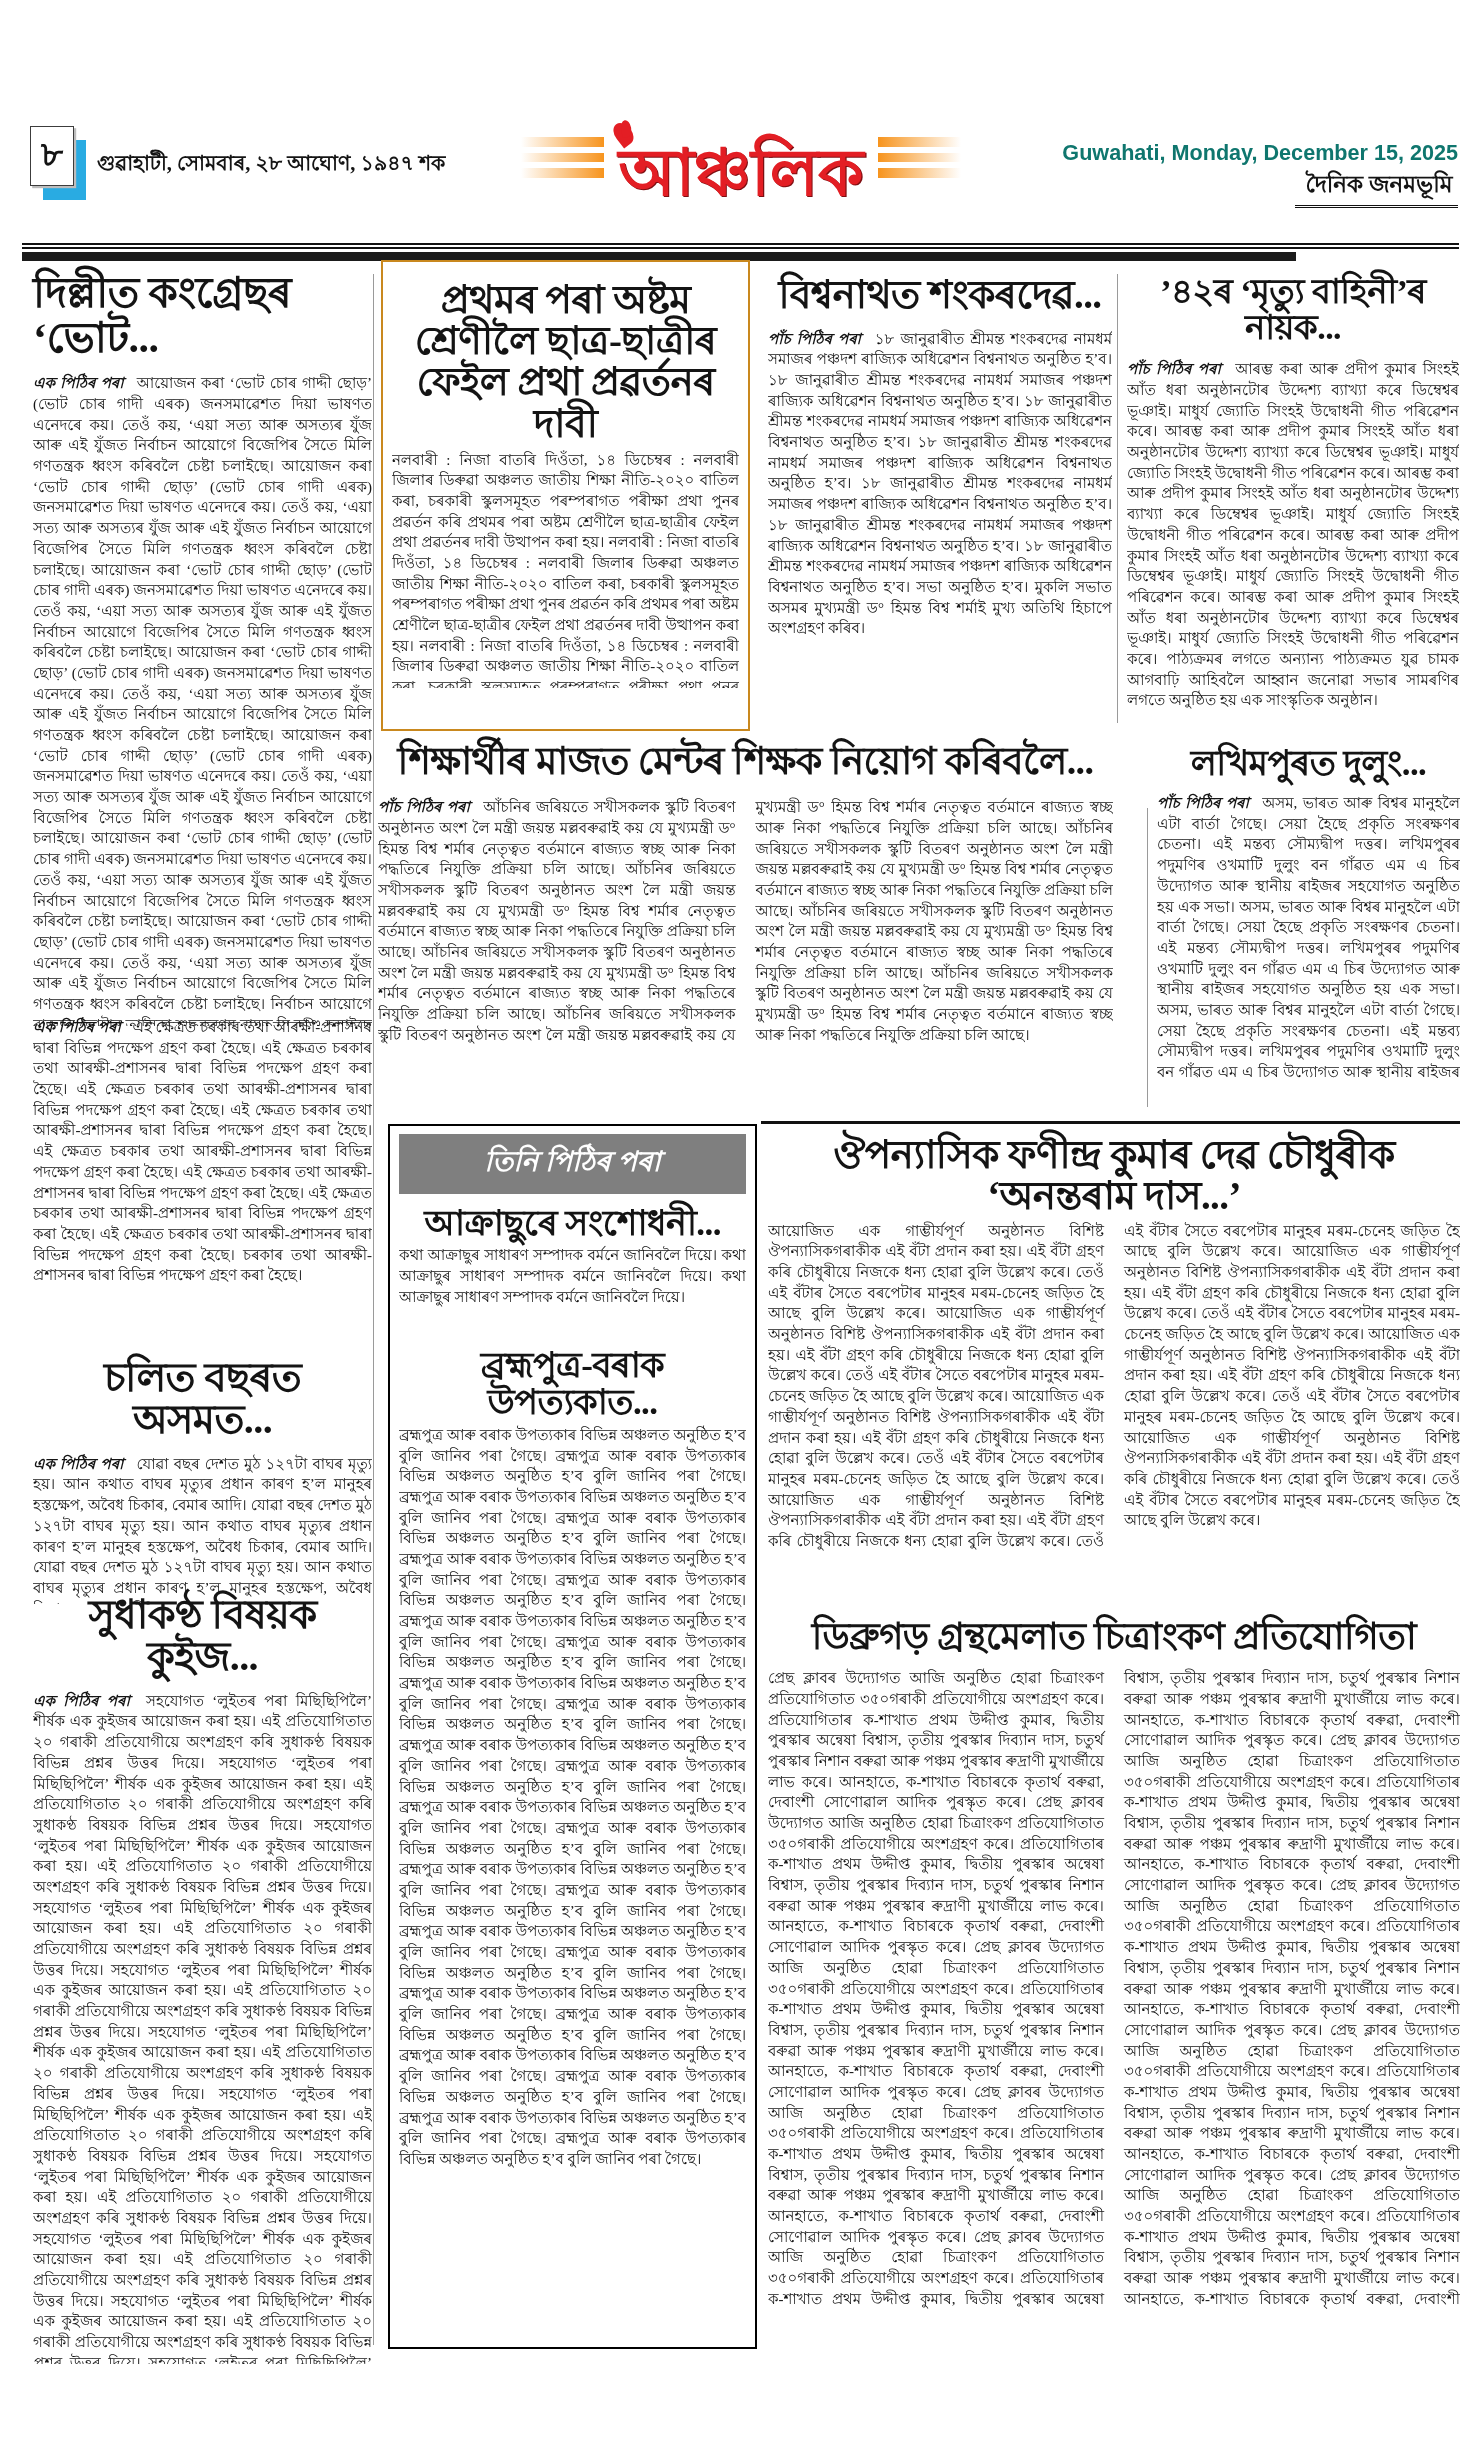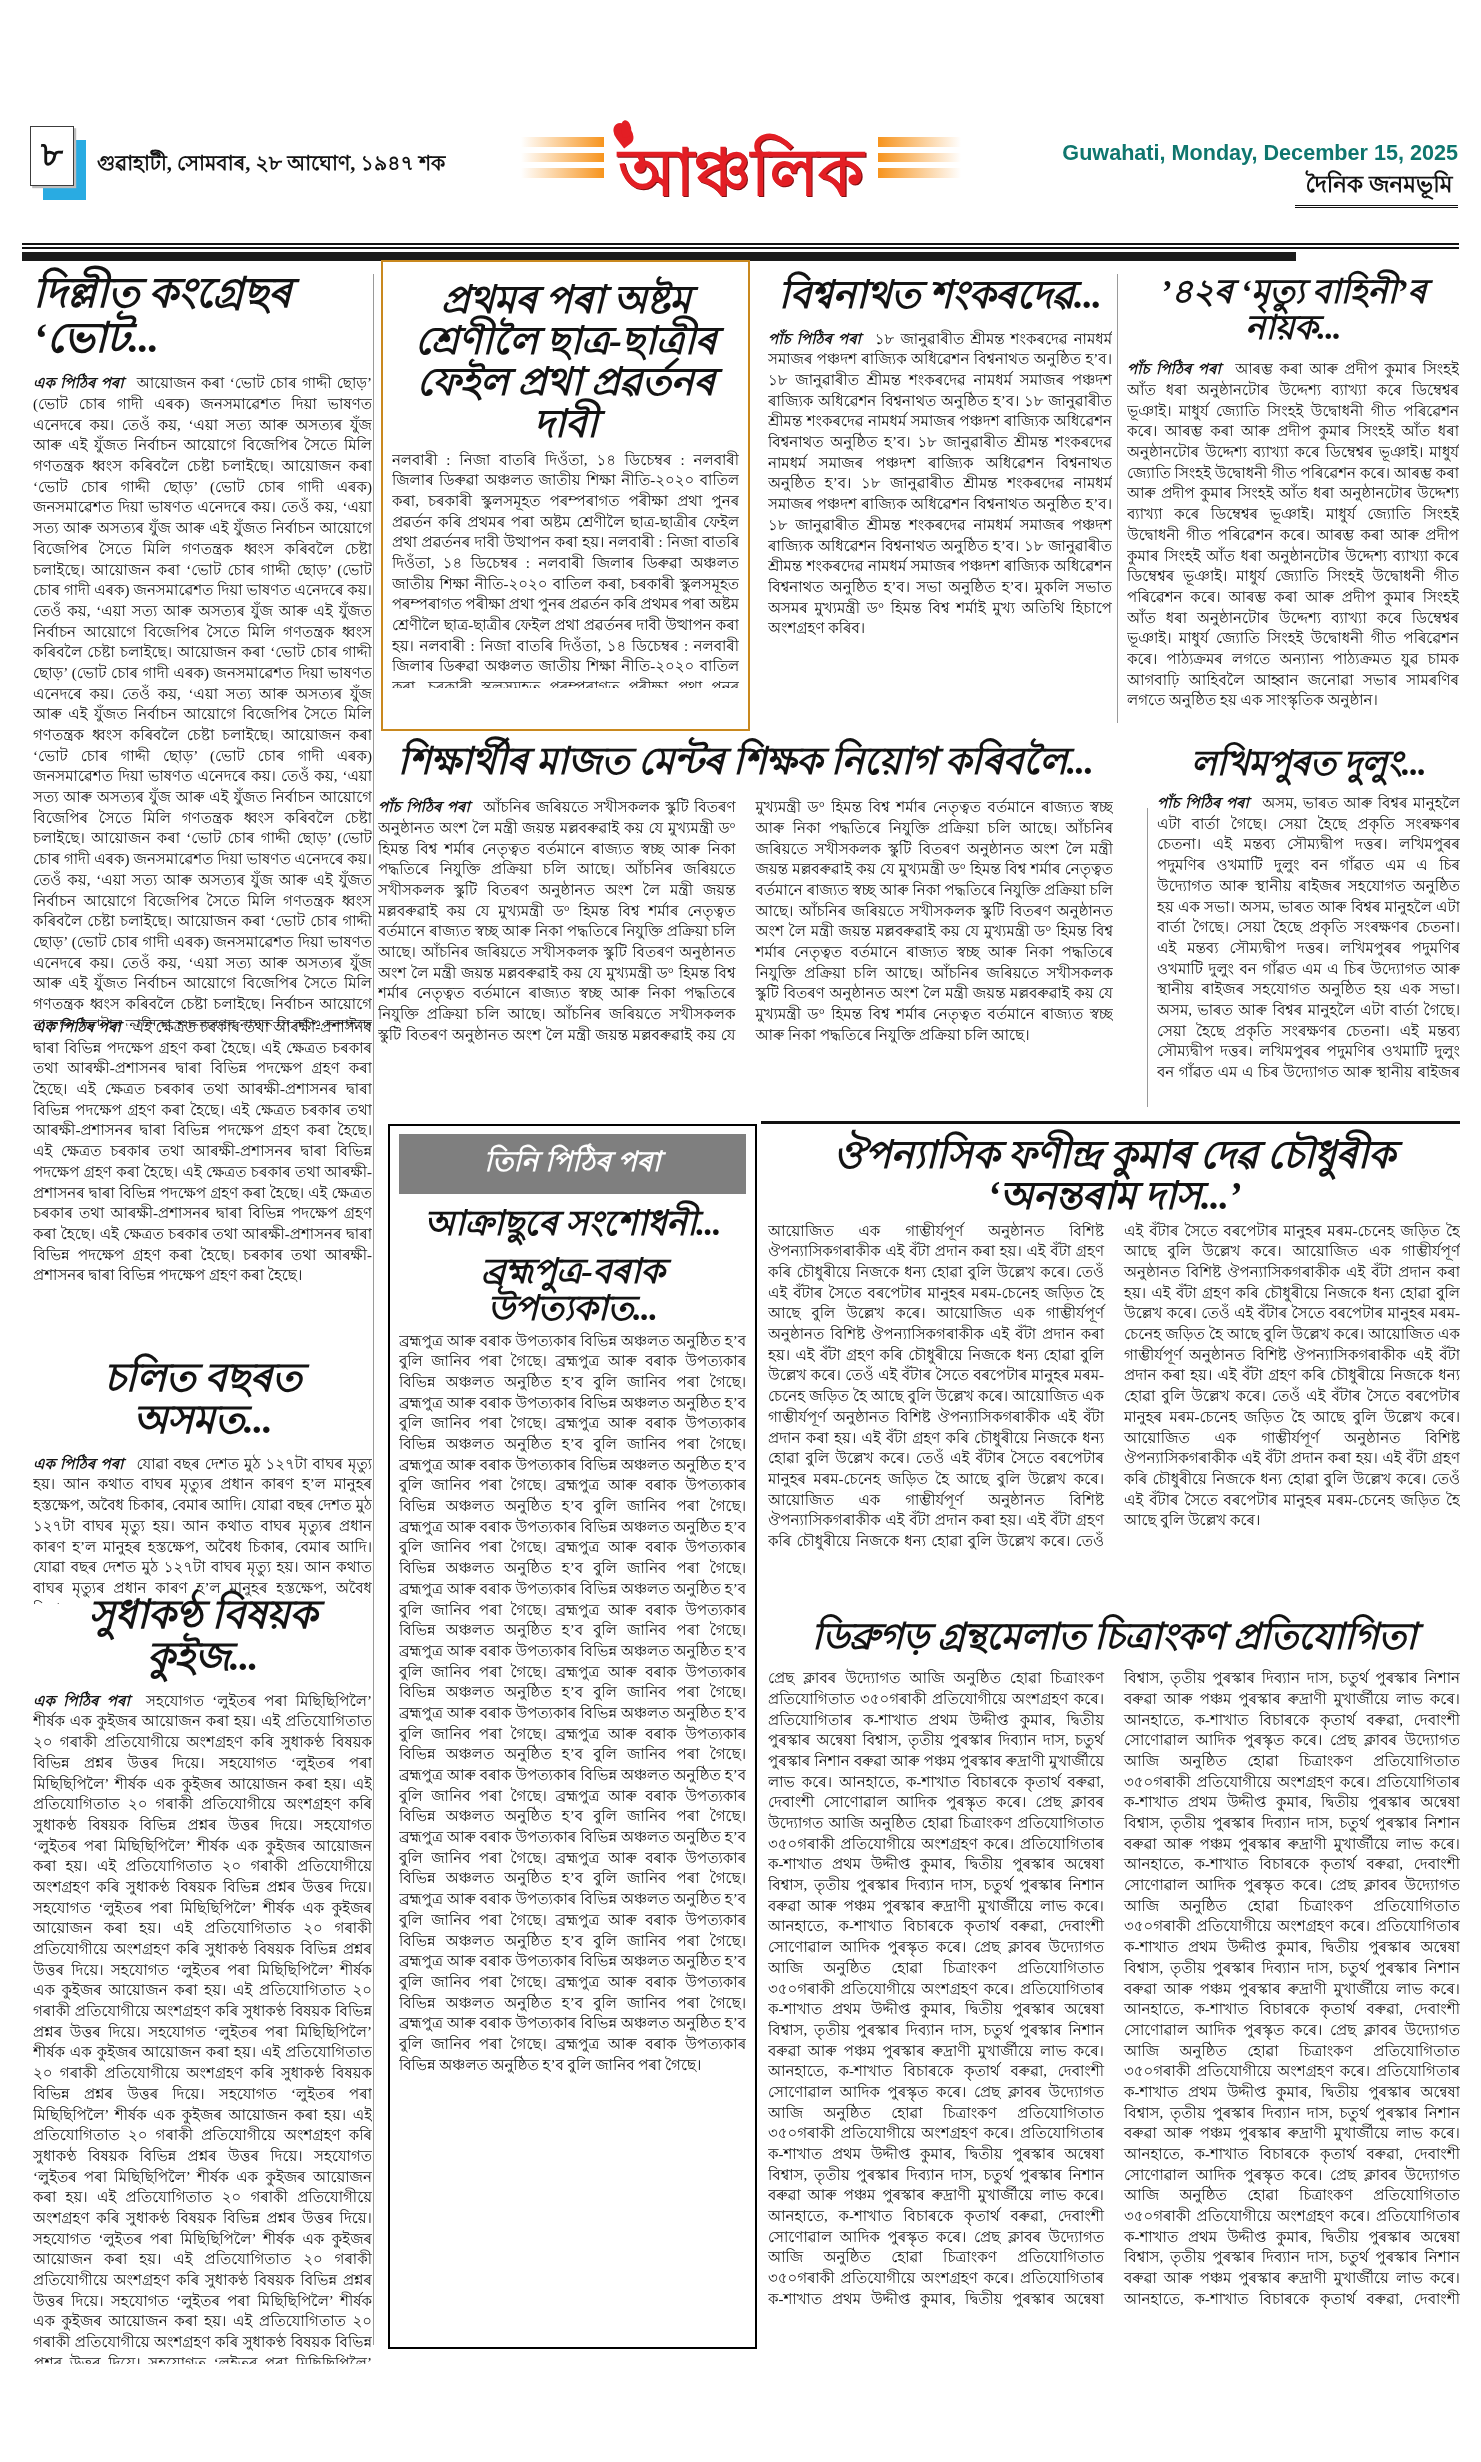--- a/index.html
+++ b/index.html
@@ -26,21 +26,21 @@
   .date-en{position:absolute;right:23px;top:140px;font-family:"Liberation Sans",sans-serif;
            font-size:21.6px;font-weight:700;color:#0f766e;}
   .paper-name{position:absolute;right:23px;top:166px;font-size:23px;font-weight:700;background:#fff;
               padding:0 5.5px 0 10px;z-index:6;border-bottom:3.3px double #111;}
   .hrule-a{position:absolute;left:22px;top:243px;width:1437px;height:1.7px;background:#111;}
   .hrule-b{position:absolute;left:22px;top:247px;width:1437px;height:1.7px;background:#111;}
   .hrule-thick{position:absolute;left:22px;top:252px;width:1274px;height:9.4px;background:#1b1b1b;}
 
   
   .art{position:absolute;}
-  .hl{font-weight:700;line-height:1.06;letter-spacing:-0.6px;font-style:italic;}
+  .hl{font-weight:700;line-height:1.06;letter-spacing:-0.6px;}
   .hl.c{text-align:center;}
   .body{font-size:15px;line-height:1.38;text-align:justify;overflow:hidden;margin-top:7.8px;}
   .byline{font-weight:700;font-style:italic;margin-right:7.8px;}
   .vrule{position:absolute;width:1.1px;background:#9a9a9a;}
 
   
   .boxB{position:absolute;left:381px;top:260px;width:369px;height:471px;border:2.8px solid #c9881e;
         padding:7.8px 8.9px;box-sizing:border-box;overflow:hidden;}
   .kicker{background:#e8252b;color:#fff;font-size:25px;font-weight:700;text-align:center;
           padding:7.8px 3.3px;line-height:1.15;}
@@ -167,20 +167,23 @@
     <div class="hl c" style="font-size:35px;">লখিমপুৰত দুলুং...</div>
     <p class="body" style="height:285px;margin-top:11px;">
       <b class="byline">পাঁচ পিঠিৰ পৰা</b>
       <span>অসম, ভাৰত আৰু বিশ্বৰ মানুহলৈ এটা বাৰ্তা গৈছে। সেয়া হৈছে প্ৰকৃতি সংৰক্ষণৰ চেতনা। এই মন্তব্য সৌম্যদ্বীপ দত্তৰ। লখিমপুৰৰ পদুমণিৰ ওখমাটি দুলুং বন গাঁৱত এম এ চিৰ উদ্যোগত আৰু স্থানীয় ৰাইজৰ সহযোগত অনুষ্ঠিত হয় এক সভা। অসম, ভাৰত আৰু বিশ্বৰ মানুহলৈ এটা বাৰ্তা গৈছে। সেয়া হৈছে প্ৰকৃতি সংৰক্ষণৰ চেতনা। এই মন্তব্য সৌম্যদ্বীপ দত্তৰ। লখিমপুৰৰ পদুমণিৰ ওখমাটি দুলুং বন গাঁৱত এম এ চিৰ উদ্যোগত আৰু স্থানীয় ৰাইজৰ সহযোগত অনুষ্ঠিত হয় এক সভা। অসম, ভাৰত আৰু বিশ্বৰ মানুহলৈ এটা বাৰ্তা গৈছে। সেয়া হৈছে প্ৰকৃতি সংৰক্ষণৰ চেতনা। এই মন্তব্য সৌম্যদ্বীপ দত্তৰ। লখিমপুৰৰ পদুমণিৰ ওখমাটি দুলুং বন গাঁৱত এম এ চিৰ উদ্যোগত আৰু স্থানীয় ৰাইজৰ সহযোগত অনুষ্ঠিত হয় এক সভা। অসম, ভাৰত আৰু বিশ্বৰ মানুহলৈ এটা বাৰ্তা গৈছে। সেয়া হৈছে প্ৰকৃতি সংৰক্ষণৰ চেতনা। এই মন্তব্য সৌম্যদ্বীপ দত্তৰ। লখিমপুৰৰ পদুমণিৰ ওখমাটি দুলুং বন গাঁৱত এম এ চিৰ উদ্যোগত আৰু স্থানীয় ৰাইজৰ সহযোগত অনুষ্ঠিত হয় এক সভা।</span>
     </p>
   </div>
 
   <div class="boxG">
     <div class="gray-banner">তিনি পিঠিৰ পৰা</div>
     <div class="hl">আক্ৰাছুৰে সংশোধনী...</div>
+    <p class="body" style="height:91px;margin:0;">
+      <span>কথা আক্ৰাছুৰ সাধাৰণ সম্পাদক বৰ্মনে জানিবলৈ দিয়ে। কথা আক্ৰাছুৰ সাধাৰণ সম্পাদক বৰ্মনে জানিবলৈ দিয়ে। কথা আক্ৰাছুৰ সাধাৰণ সম্পাদক বৰ্মনে জানিবলৈ দিয়ে।</span>
+    </p>
     <div class="hl">ব্ৰহ্মপুত্ৰ-বৰাক উপত্যকাত...</div>
     <p class="body" style="height:903px;margin:0;">
       <span>ব্ৰহ্মপুত্ৰ আৰু বৰাক উপত্যকাৰ বিভিন্ন অঞ্চলত অনুষ্ঠিত হ’ব বুলি জানিব পৰা গৈছে। ব্ৰহ্মপুত্ৰ আৰু বৰাক উপত্যকাৰ বিভিন্ন অঞ্চলত অনুষ্ঠিত হ’ব বুলি জানিব পৰা গৈছে। ব্ৰহ্মপুত্ৰ আৰু বৰাক উপত্যকাৰ বিভিন্ন অঞ্চলত অনুষ্ঠিত হ’ব বুলি জানিব পৰা গৈছে। ব্ৰহ্মপুত্ৰ আৰু বৰাক উপত্যকাৰ বিভিন্ন অঞ্চলত অনুষ্ঠিত হ’ব বুলি জানিব পৰা গৈছে। ব্ৰহ্মপুত্ৰ আৰু বৰাক উপত্যকাৰ বিভিন্ন অঞ্চলত অনুষ্ঠিত হ’ব বুলি জানিব পৰা গৈছে। ব্ৰহ্মপুত্ৰ আৰু বৰাক উপত্যকাৰ বিভিন্ন অঞ্চলত অনুষ্ঠিত হ’ব বুলি জানিব পৰা গৈছে। ব্ৰহ্মপুত্ৰ আৰু বৰাক উপত্যকাৰ বিভিন্ন অঞ্চলত অনুষ্ঠিত হ’ব বুলি জানিব পৰা গৈছে। ব্ৰহ্মপুত্ৰ আৰু বৰাক উপত্যকাৰ বিভিন্ন অঞ্চলত অনুষ্ঠিত হ’ব বুলি জানিব পৰা গৈছে। ব্ৰহ্মপুত্ৰ আৰু বৰাক উপত্যকাৰ বিভিন্ন অঞ্চলত অনুষ্ঠিত হ’ব বুলি জানিব পৰা গৈছে। ব্ৰহ্মপুত্ৰ আৰু বৰাক উপত্যকাৰ বিভিন্ন অঞ্চলত অনুষ্ঠিত হ’ব বুলি জানিব পৰা গৈছে। ব্ৰহ্মপুত্ৰ আৰু বৰাক উপত্যকাৰ বিভিন্ন অঞ্চলত অনুষ্ঠিত হ’ব বুলি জানিব পৰা গৈছে। ব্ৰহ্মপুত্ৰ আৰু বৰাক উপত্যকাৰ বিভিন্ন অঞ্চলত অনুষ্ঠিত হ’ব বুলি জানিব পৰা গৈছে। ব্ৰহ্মপুত্ৰ আৰু বৰাক উপত্যকাৰ বিভিন্ন অঞ্চলত অনুষ্ঠিত হ’ব বুলি জানিব পৰা গৈছে। ব্ৰহ্মপুত্ৰ আৰু বৰাক উপত্যকাৰ বিভিন্ন অঞ্চলত অনুষ্ঠিত হ’ব বুলি জানিব পৰা গৈছে। ব্ৰহ্মপুত্ৰ আৰু বৰাক উপত্যকাৰ বিভিন্ন অঞ্চলত অনুষ্ঠিত হ’ব বুলি জানিব পৰা গৈছে। ব্ৰহ্মপুত্ৰ আৰু বৰাক উপত্যকাৰ বিভিন্ন অঞ্চলত অনুষ্ঠিত হ’ব বুলি জানিব পৰা গৈছে। ব্ৰহ্মপুত্ৰ আৰু বৰাক উপত্যকাৰ বিভিন্ন অঞ্চলত অনুষ্ঠিত হ’ব বুলি জানিব পৰা গৈছে। ব্ৰহ্মপুত্ৰ আৰু বৰাক উপত্যকাৰ বিভিন্ন অঞ্চলত অনুষ্ঠিত হ’ব বুলি জানিব পৰা গৈছে। ব্ৰহ্মপুত্ৰ আৰু বৰাক উপত্যকাৰ বিভিন্ন অঞ্চলত অনুষ্ঠিত হ’ব বুলি জানিব পৰা গৈছে। ব্ৰহ্মপুত্ৰ আৰু বৰাক উপত্যকাৰ বিভিন্ন অঞ্চলত অনুষ্ঠিত হ’ব বুলি জানিব পৰা গৈছে। ব্ৰহ্মপুত্ৰ আৰু বৰাক উপত্যকাৰ বিভিন্ন অঞ্চলত অনুষ্ঠিত হ’ব বুলি জানিব পৰা গৈছে। ব্ৰহ্মপুত্ৰ আৰু বৰাক উপত্যকাৰ বিভিন্ন অঞ্চলত অনুষ্ঠিত হ’ব বুলি জানিব পৰা গৈছে। ব্ৰহ্মপুত্ৰ আৰু বৰাক উপত্যকাৰ বিভিন্ন অঞ্চলত অনুষ্ঠিত হ’ব বুলি জানিব পৰা গৈছে। ব্ৰহ্মপুত্ৰ আৰু বৰাক উপত্যকাৰ বিভিন্ন অঞ্চলত অনুষ্ঠিত হ’ব বুলি জানিব পৰা গৈছে।</span>
     </p>
   </div>
 
   <div class="sec-rule"></div>
   <div class="art" style="left:768px;top:1134px;width:692px;">
     <div class="hl c" style="font-size:39px;">ঔপন্যাসিক ফণীন্দ্ৰ কুমাৰ দেৱ চৌধুৰীক ‘অনন্তৰাম দাস...’</div>
     <p class="body cols2" style="height:377px;margin-top:4px;">

